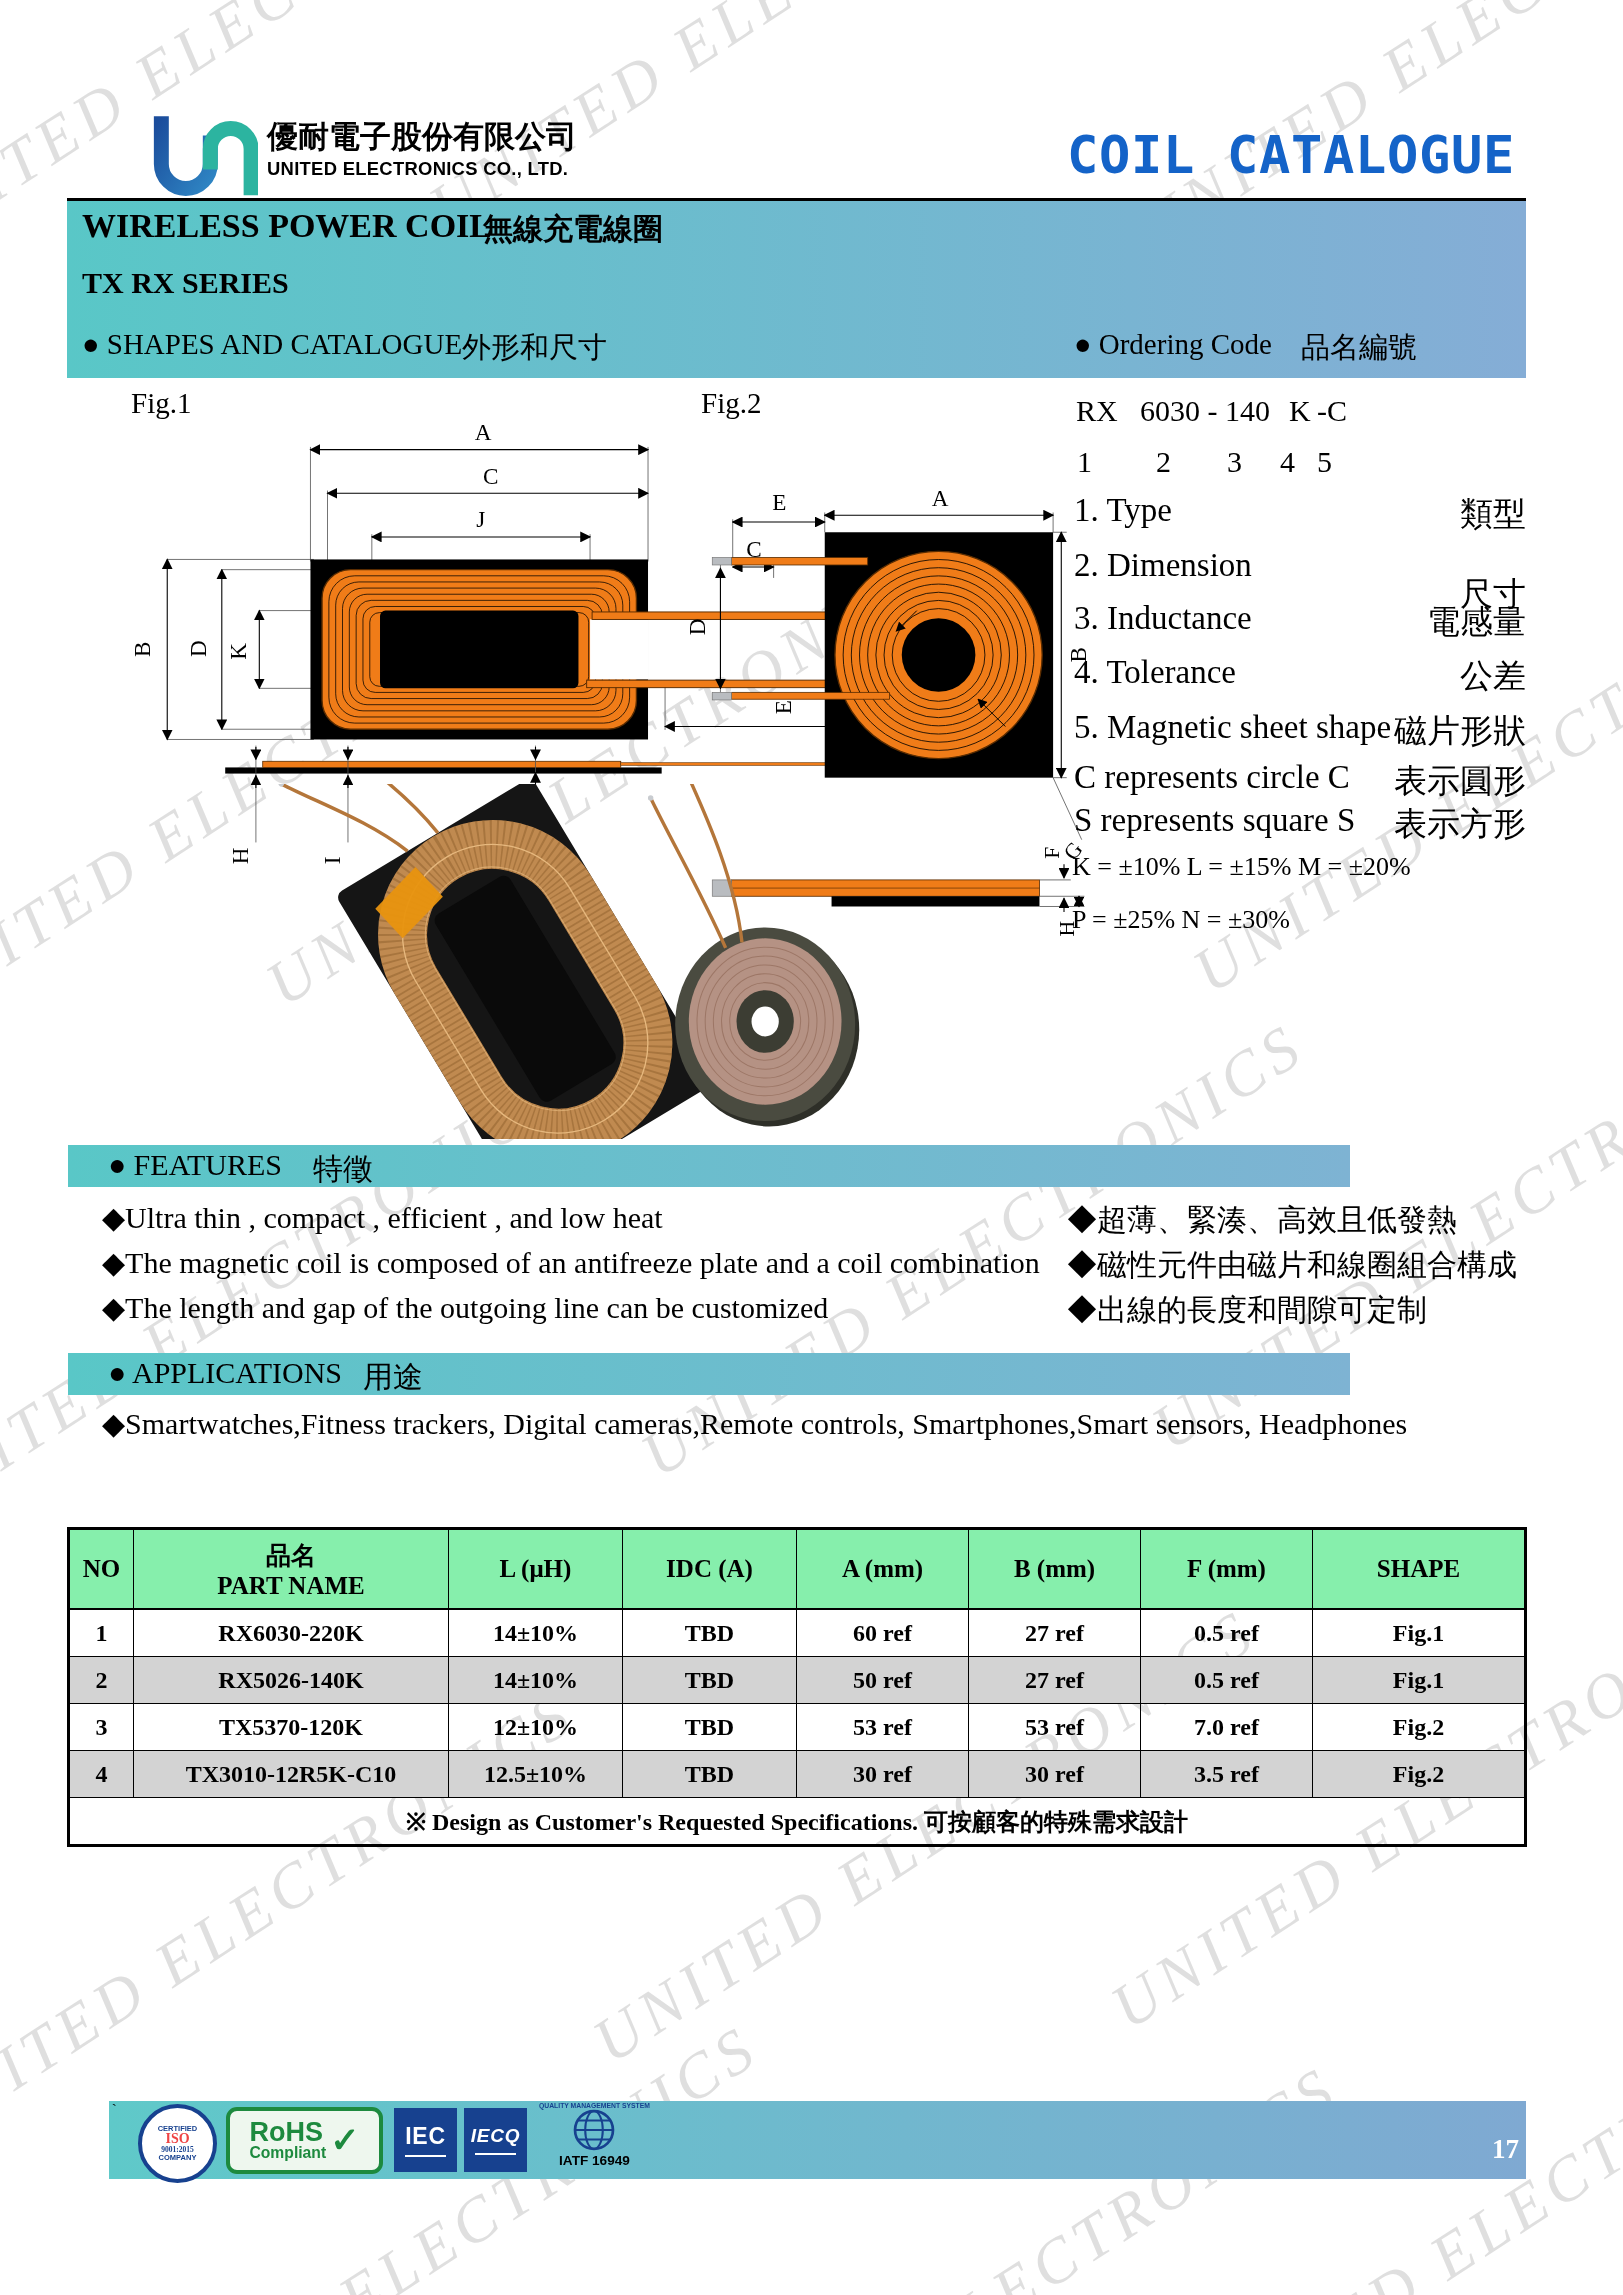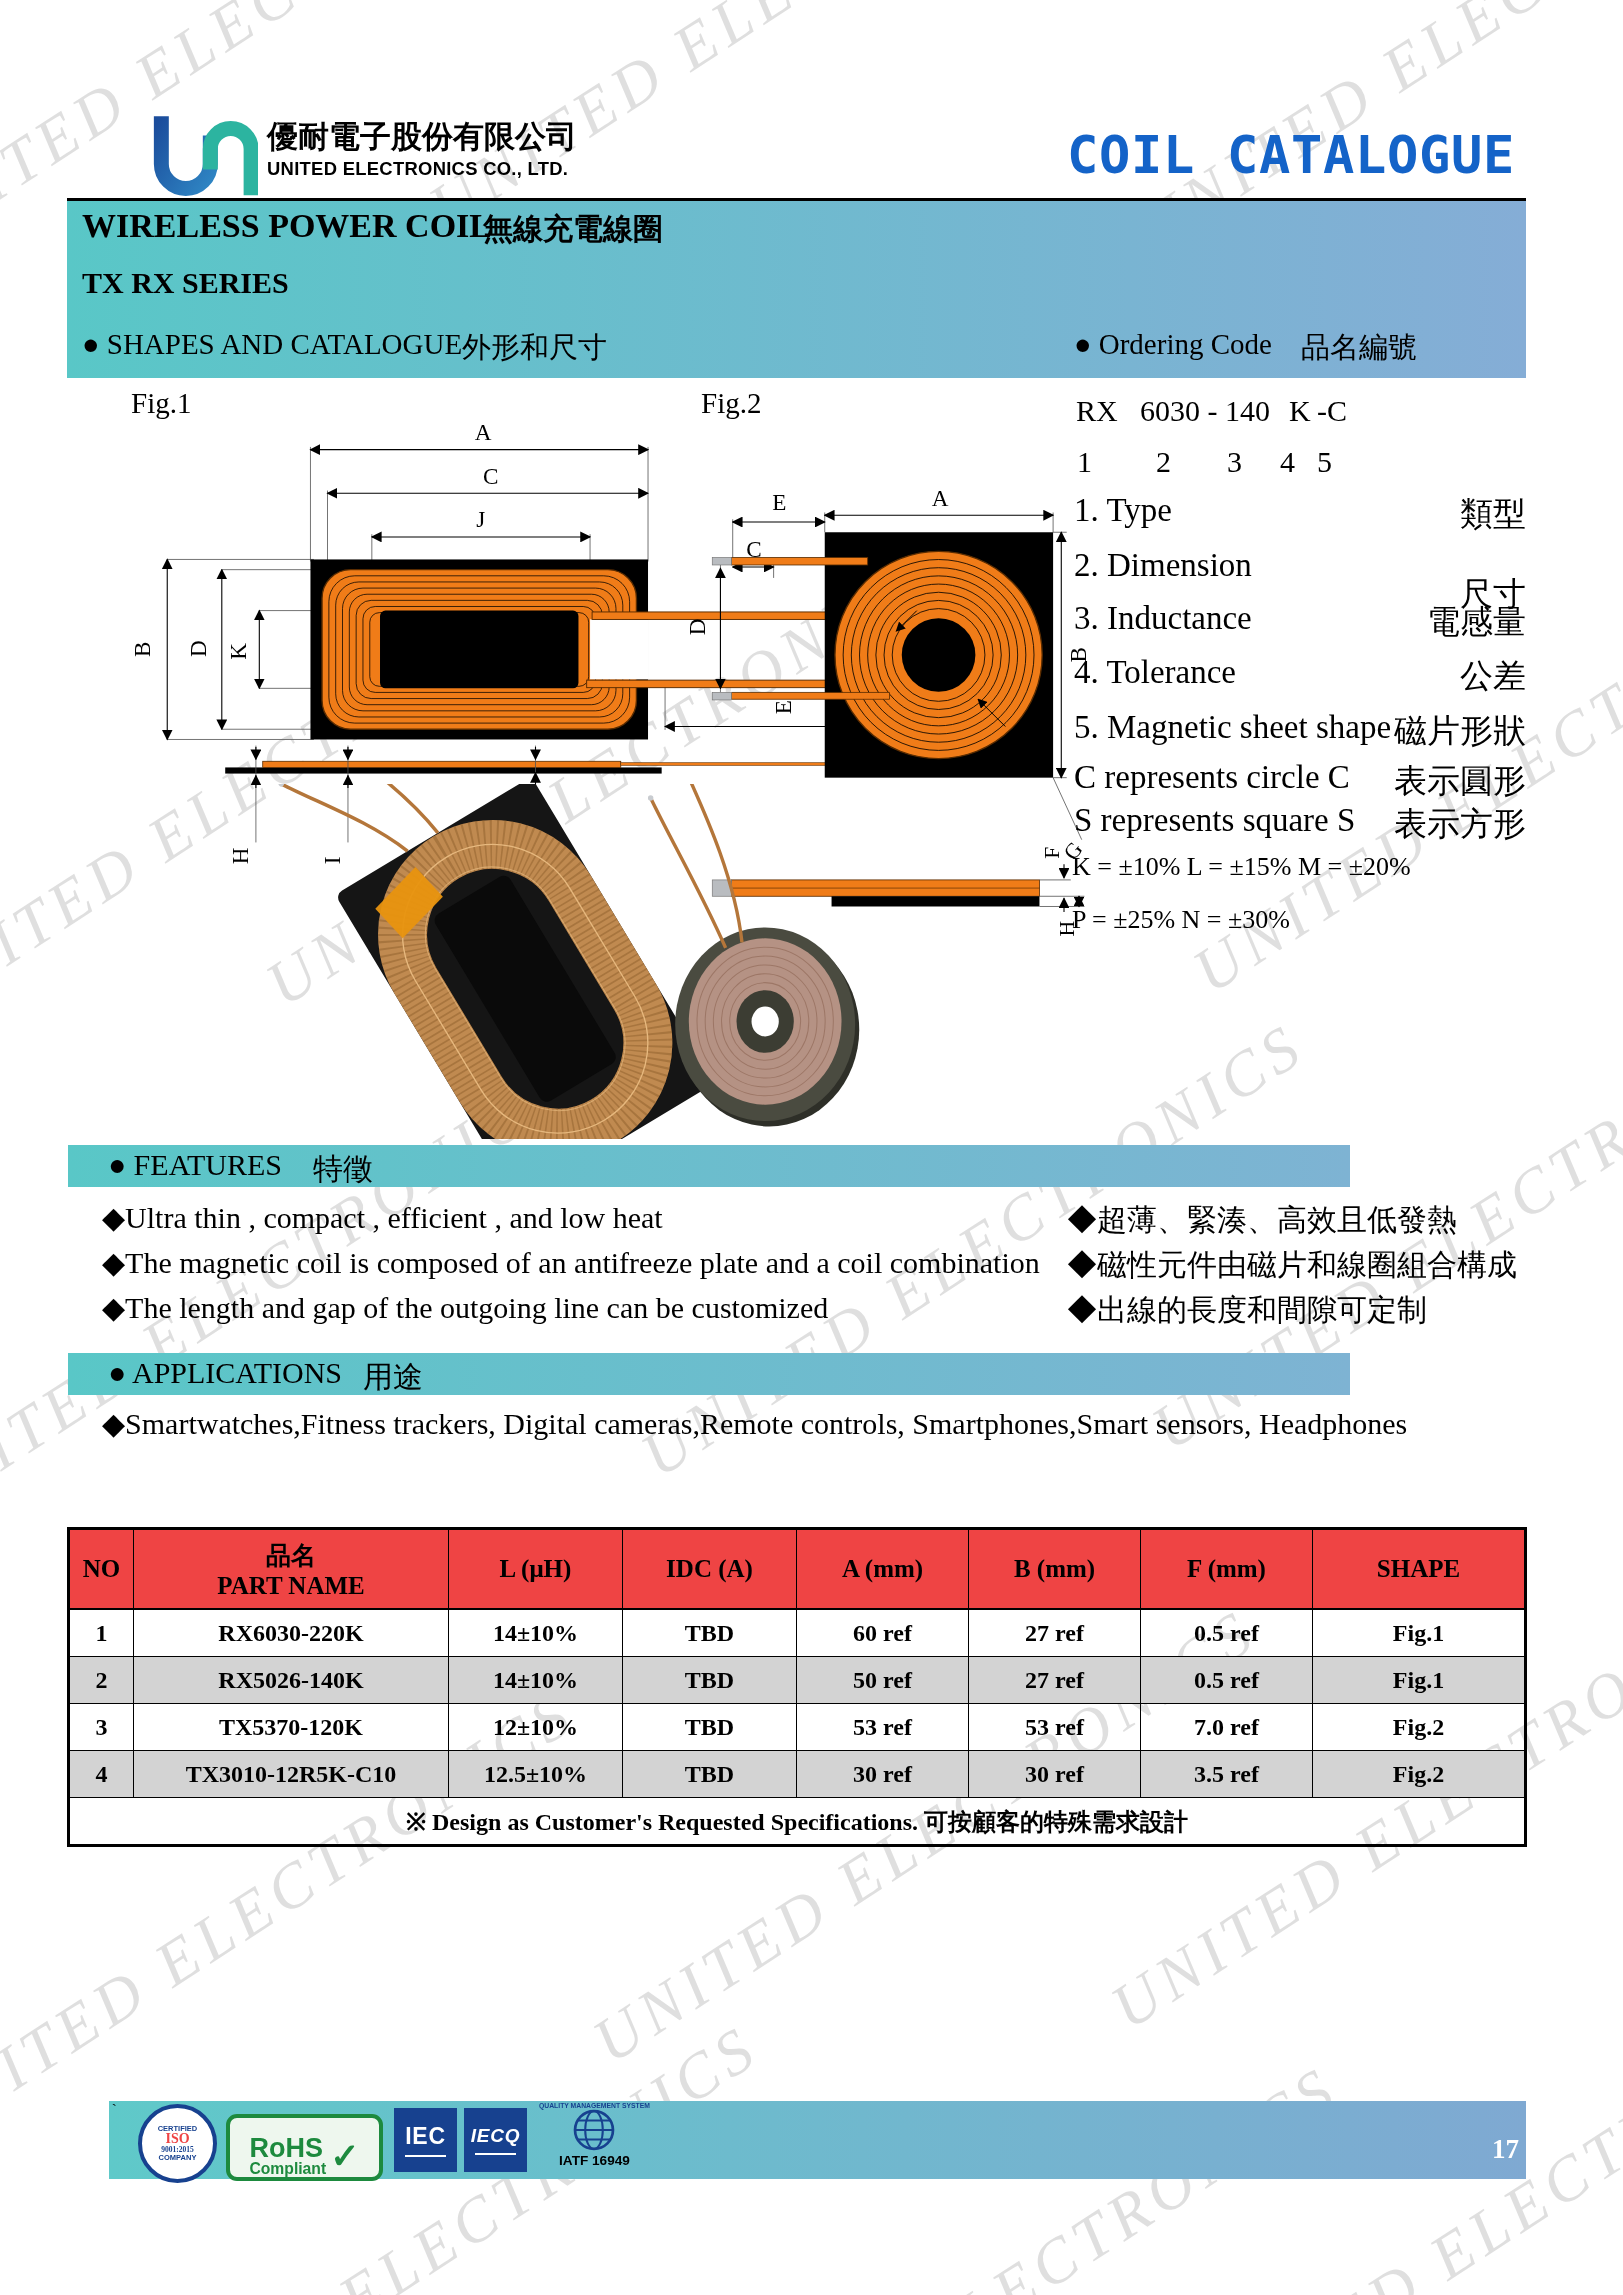--- a/index.html
+++ b/index.html
@@ -41,21 +41,21 @@
   .oc-tol{font-size:26px;}
 
   
   .bullet-line{font-size:30px;}
   .bullet-line-zh{font-size:29px;}
 
   
   table.spec{border-collapse:collapse;table-layout:fixed;width:1459px;}
   table.spec td,table.spec th{border:1.7px solid #000;text-align:center;vertical-align:middle;
       font-weight:bold;font-family:"Liberation Serif",serif;overflow:hidden;}
-  table.spec th{background:#ef4444;font-size:25px;height:76px;border-bottom-width:2.7px;}
+  table.spec th{background:#86efac;font-size:25px;height:76px;border-bottom-width:2.7px;}
   table.spec td{font-size:24px;height:44px;}
   tr.gray td{background:#d3d3d3;}
   table.spec{border:3.4px solid #000;}
   td.noteRow{height:65px;font-size:25px;border-top-width:2.7px;text-align:center;}
 
   
   .footer-band{background:linear-gradient(to right,#5fc9c9,#7fa9d2);}
   .page-num{color:#fff;font-size:27px;font-weight:bold;}
   .iso-badge{width:71px;height:71px;border-radius:50%;background:#fff;border:4.1px solid #17418f;
      display:flex;flex-direction:column;align-items:center;justify-content:center;line-height:1;}
@@ -449,21 +449,21 @@
   <div class="abs footer-band" style="left:109px;top:2101px;width:1417px;height:78px;">
     <span class="abs" style="left:2.7px;top:0px;font-size:15px;">`</span>
 
     <div class="abs iso-badge" style="left:29px;top:2.7px;">
       <span class="iso-top">CERTIFIED</span>
       <span class="iso-mid">ISO</span>
       <span class="iso-sub">9001:2015</span>
       <span class="iso-top">COMPANY</span>
     </div>
 
-    <div class="abs rohs" style="left:117px;top:13px;align-items:flex-end;">
+    <div class="abs rohs" style="left:117px;top:6px;">
       <span class="rohs-txt"><span class="rohs-l1">RoHS</span><br>
         <span class="rohs-l2">Compliant</span></span>
       <span class="rohs-check">✓</span>
     </div>
 
     <div class="abs iec-badge" style="left:285px;top:6.8px;">
       <span class="iec-txt">IEC</span>
       <span class="iec-lines"></span>
     </div>
 

